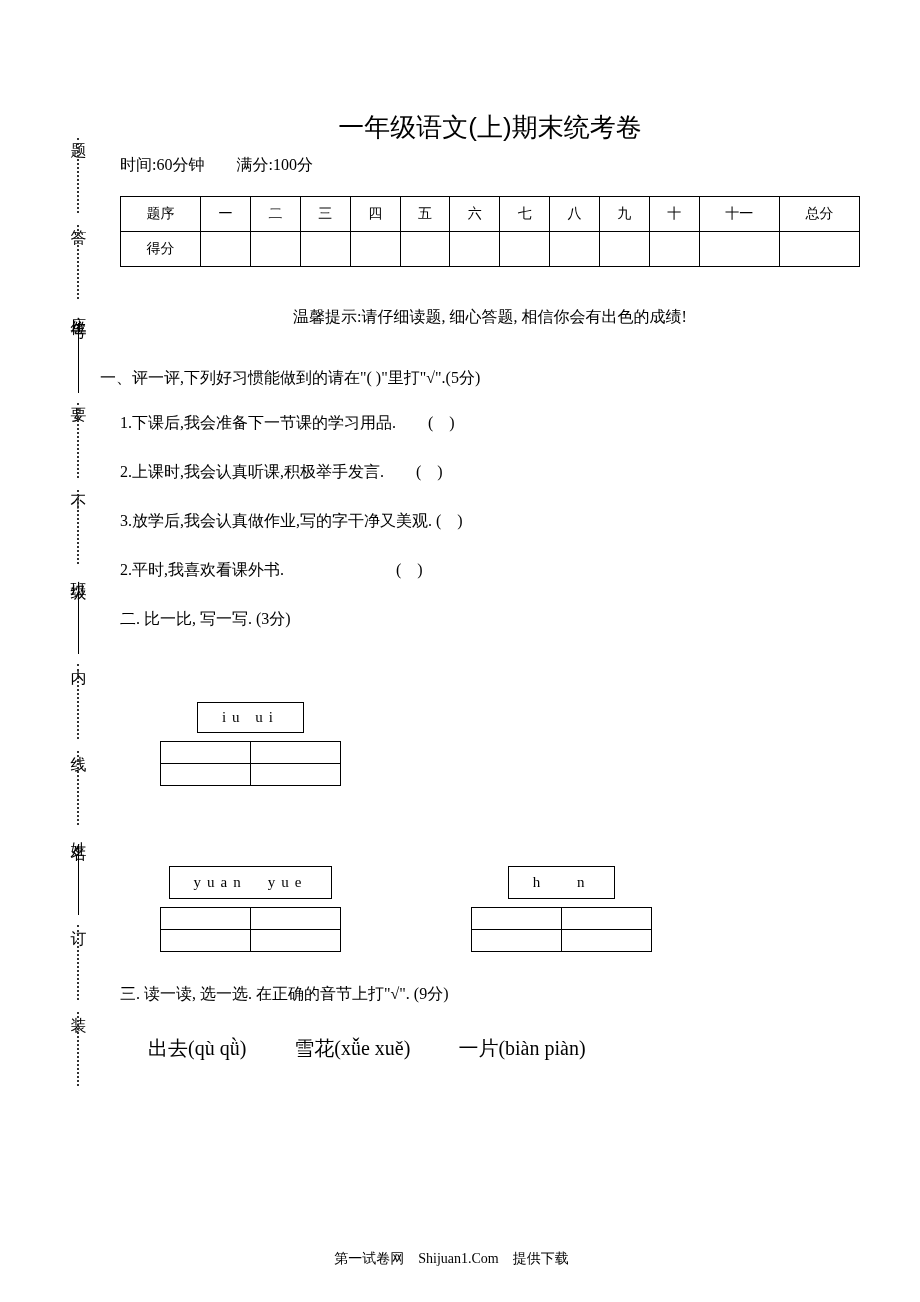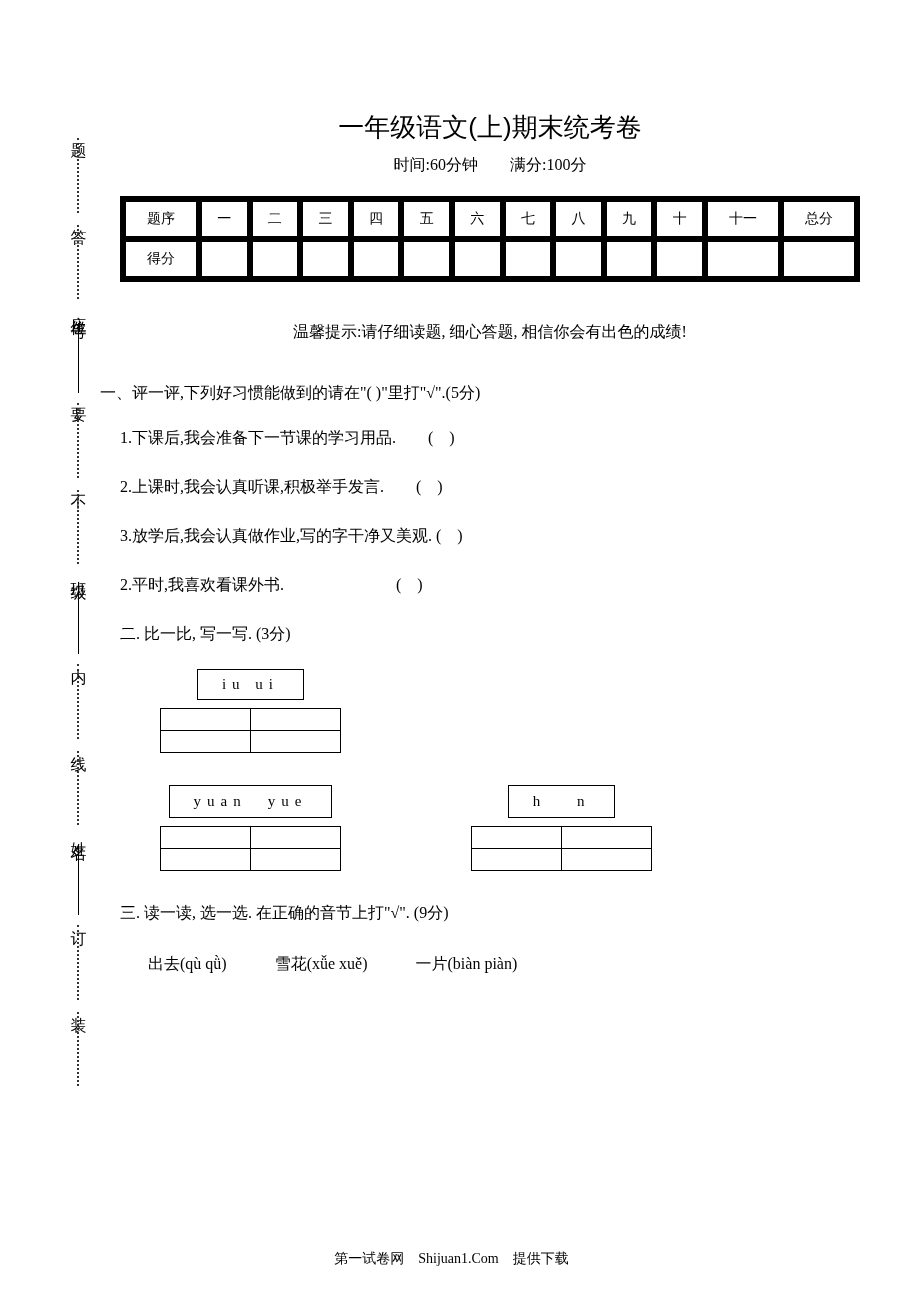--- a/index.html
+++ b/index.html
@@ -52,31 +52,30 @@
       margin: 2px 0;
     }
     .title {
       text-align: center;
       font-size: 26px;
       font-weight: normal;
       margin-bottom: 10px;
       font-family: "SimHei", "黑体", sans-serif;
     }
     .subtitle {
-      text-align: center;
       font-size: 16px;
       margin-bottom: 20px;
     }
     .score-table {
       border-collapse: collapse;
       width: 100%;
       margin-bottom: 40px;
     }
     .score-table th, .score-table td {
-      border: 6px solid #000000;
+      border: 1px solid #000000;
       padding: 8px 4px;
       text-align: center;
       font-size: 14px;
       font-weight: normal;
       height: 34px;
     }
     .tip {
       text-align: center;
       margin-bottom: 40px;
       font-size: 16px;
@@ -99,33 +98,34 @@
       display: flex;
       flex-direction: column;
       align-items: center;
     }
     .label-box {
       border: 1px solid #000;
       padding: 6px 24px;
       margin-bottom: 8px;
       font-size: 15px;
       letter-spacing: 6px;
+      margin-top: 48px;
     }
     .grid-table {
       border-collapse: collapse;
     }
     .grid-table td {
       border: 1px solid #000;
       width: 90px;
       height: 22px;
     }
     .q3-line {
       margin-left: 28px;
       margin-top: 30px;
-      font-size: 16px;
+      font-size: 20px;
       display: flex;
       gap: 48px;
     }
     .footer {
       position: absolute;
       bottom: 34px;
       left: 0;
       right: 17px;
       text-align: center;
       font-size: 14px;

